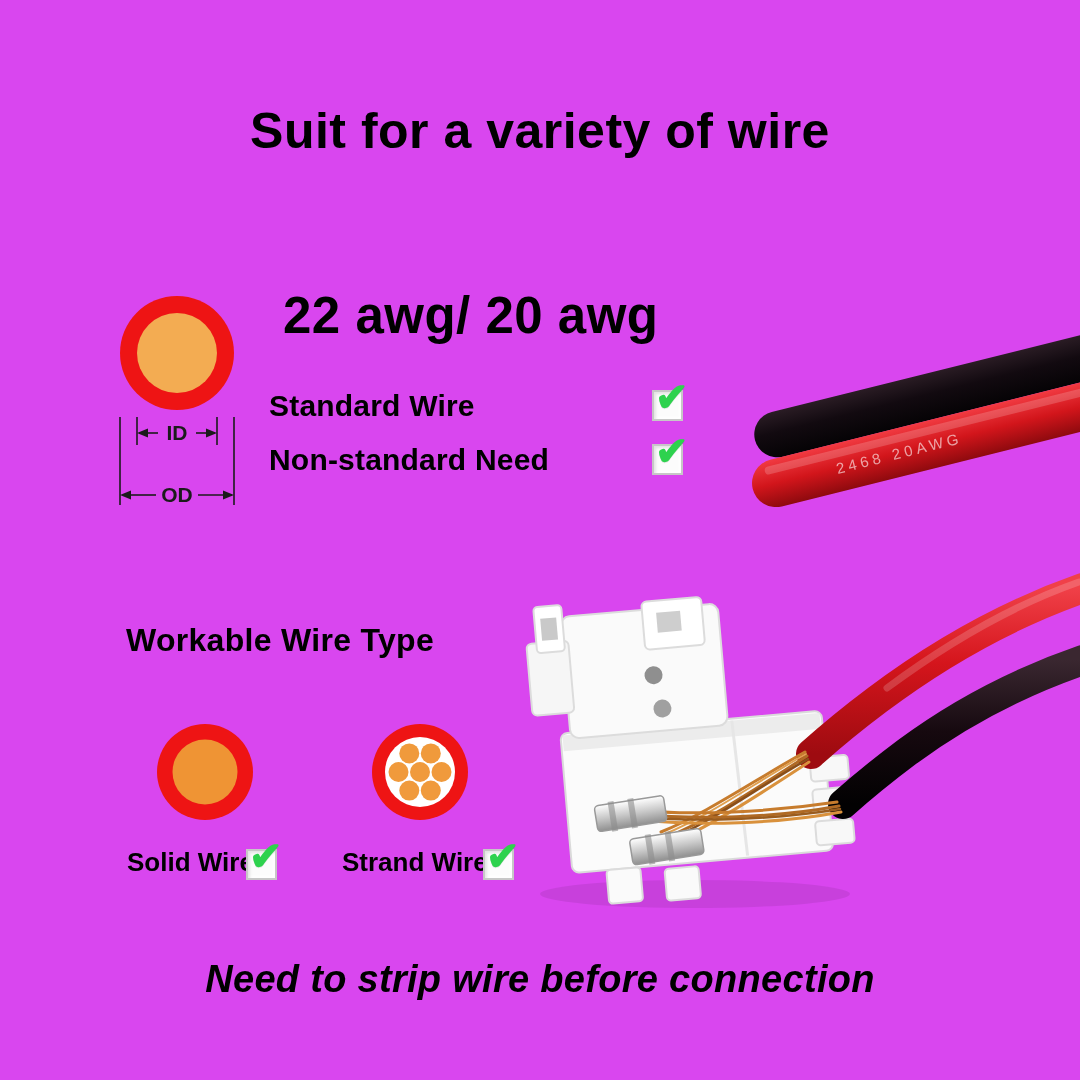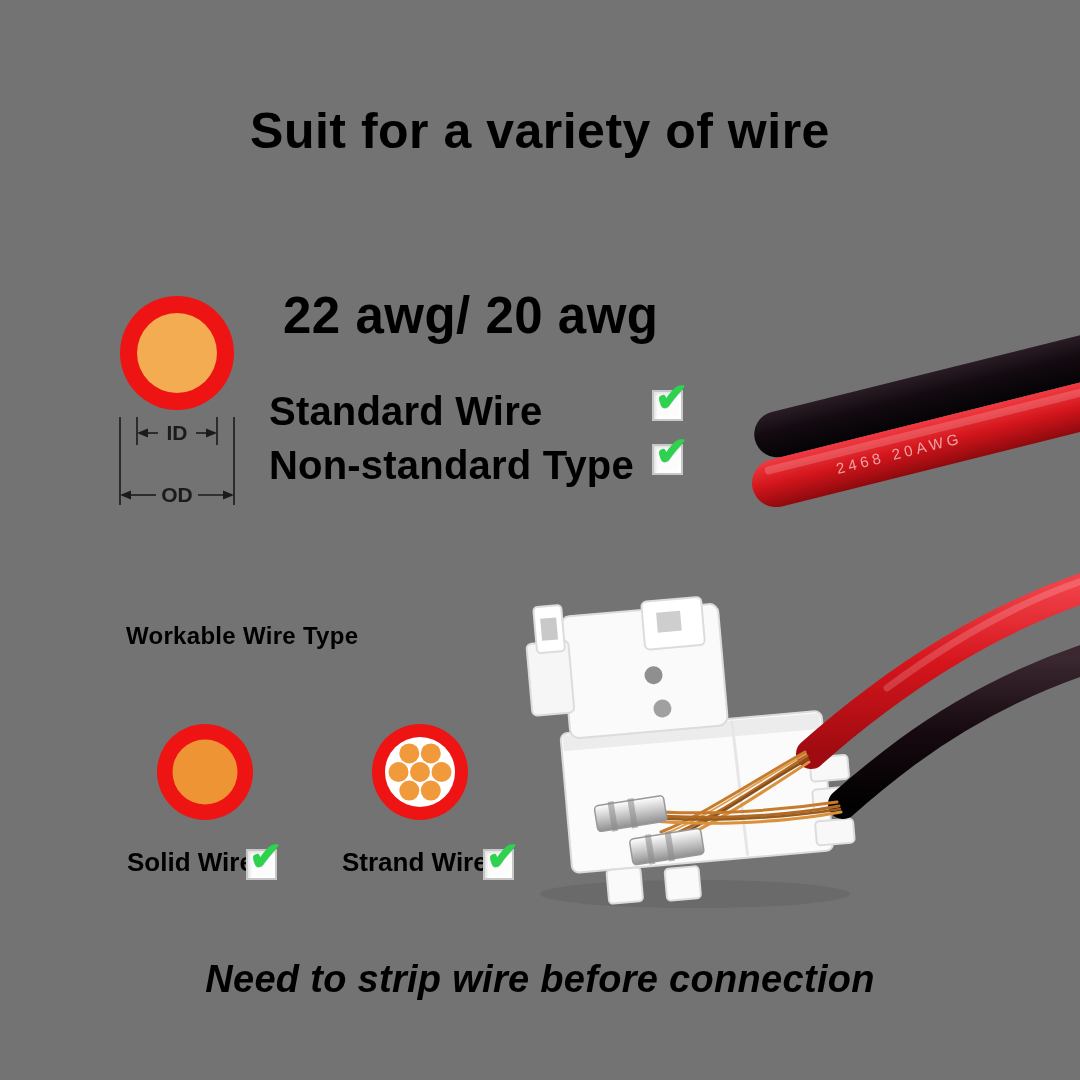--- a/index.html
+++ b/index.html
@@ -1,30 +1,30 @@
 <!DOCTYPE html>
 <html><head>
 <meta charset="utf-8">
 <style>
   * { margin:0; padding:0; box-sizing:border-box; }
   html,body { background:#ffffff; }
   .canvas {
     position:relative; width:1080px; height:1080px; margin:0 auto;
-    background:#737373; overflow:hidden; color:#000;
+    background:#d946ef; overflow:hidden; color:#000;
     font-family:"Liberation Sans", sans-serif;
   }
   .abs { position:absolute; }
   .title {
     top:102px; left:0; width:100%; text-align:center;
     font-size:50px; font-weight:800; letter-spacing:0.5px; color:#000;
   }
   .awg { left:283px; top:286px; font-size:51px; font-weight:700; letter-spacing:0.5px; }
-  .spec-label { font-size:40px; font-weight:700; letter-spacing:0.2px; }
+  .spec-label { font-size:30px; font-weight:700; letter-spacing:0.2px; }
   .sub-label  { font-size:26px; font-weight:600; }
-  .heading2   { font-size:24px; font-weight:800; letter-spacing:0.3px; }
+  .heading2   { font-size:32px; font-weight:800; letter-spacing:0.3px; }
   .footer {
     top:958px; left:0; width:100%; text-align:center;
     font-size:38px; font-weight:800; letter-spacing:0.3px;font-style:italic;
   }
   .check {
     position:absolute; width:31px; height:31px;
     background:#fcfcfc; border:2px solid #c7c7c7;
     box-shadow: inset 2px 2px 3px rgba(0,0,0,0.10), inset -2px -2px 2px #ffffff;
   }
   .check .tick {
@@ -68,21 +68,21 @@
     <text x="65" y="209" text-anchor="middle" font-size="21" font-weight="600" fill="#1b1b1b">OD</text>
   </svg>
 
   <div class="abs awg">22 awg/ 20 awg</div>
 
   <div class="abs spec-label" style="left:269px; top:389px;">Standard Wire</div>
   <span class="check" style="left:652px; top:390px;">
     <span class="tick">✔</span>
   </span>
 
-  <div class="abs spec-label" style="left:269px; top:443px;">Non-standard Type</div>
+  <div class="abs spec-label" style="left:269px; top:443px;">Non-standard Need</div>
   <span class="check" style="left:652px; top:444px;">
     <span class="tick">✔</span>
   </span>
 
   <svg class="abs" style="left:728px; top:308px;" width="352" height="215" viewBox="0 0 352 215">
     <defs>
       <linearGradient id="gB2" x1="0" y1="0" x2="0" y2="1">
         <stop offset="0" stop-color="#2a1c24"></stop>
         <stop offset="0.45" stop-color="#120a10"></stop>
         <stop offset="1" stop-color="#050305"></stop>

